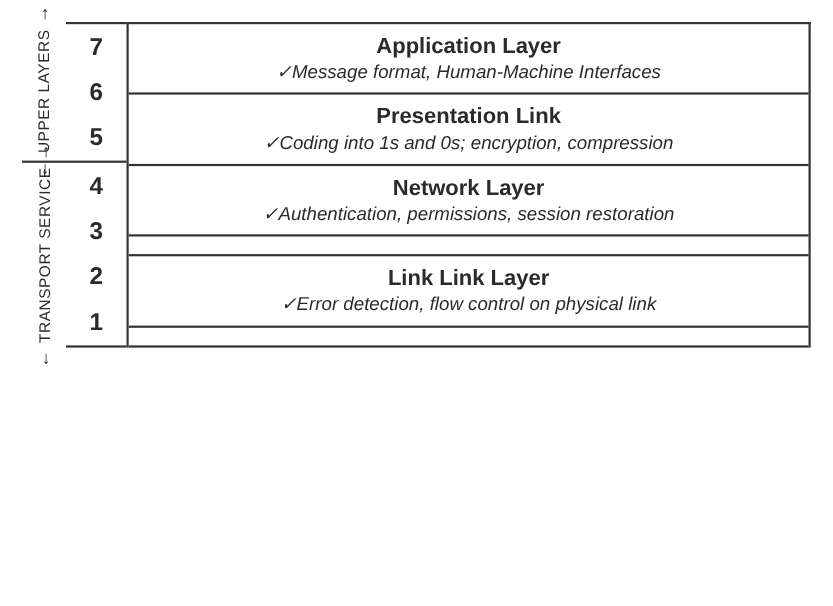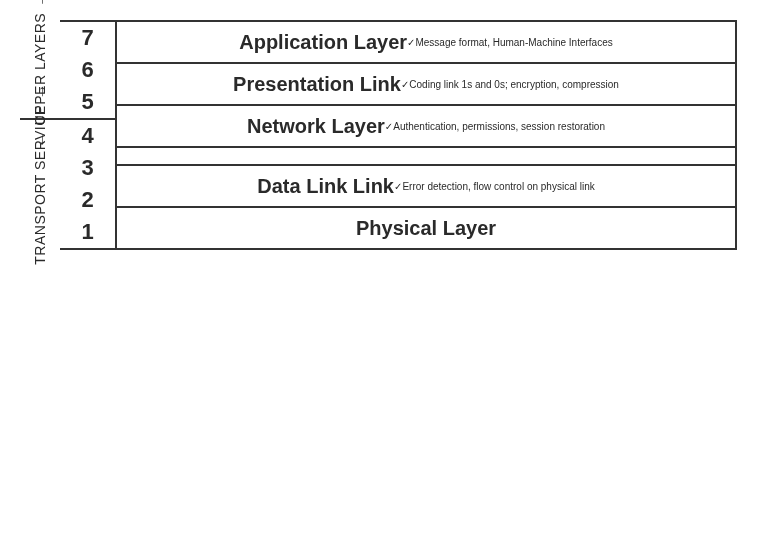--- a/index.html
+++ b/index.html
@@ -64,35 +64,36 @@
     flex: 1;
     display: flex;
     flex-direction: column;
     border: 2px solid #333;
     border-bottom: none;
   }
   .row {
     flex: 1;
     border-bottom: 2px solid #333;
     display: flex;
-    flex-direction: row;
+    flex-direction: column;
     align-items: center;
     justify-content: center;
     padding: 8px 22px;
     text-align: center;
   }
   .row-title {
     font-size: 20px;
     font-weight: 700;
     line-height: 1.2;
   }
   .row-desc {
-    font-size: 10px;
+    font-size: 17px;
     margin-top: 2px;
     line-height: 1.2;
+    font-style: italic;
   }
   .row-desc::before {
     content: "\2713 ";
   }
   .split-upper .num-cell:nth-child(3) { border-bottom: 2px solid #333; }
   .groups .group:nth-child(1) { border-bottom: 2px solid #333; }
 </style>
 </head>
 <body>
 
@@ -121,30 +122,29 @@
     <div class="num-cell">1</div>
   </div>
 
   <div class="rows">
     <div class="row">
       <div class="row-title">Application Layer</div>
       <div class="row-desc">Message format, Human-Machine Interfaces</div>
     </div>
     <div class="row">
       <div class="row-title">Presentation Link</div>
-      <div class="row-desc">Coding link 1s and 0s; encryption, compression</div>
+      <div class="row-desc">Coding into 1s and 0s; encryption, compression</div>
     </div>
     <div class="row">
       <div class="row-title">Network Layer</div>
       <div class="row-desc">Authentication, permissions, session restoration</div>
     </div>
     <div class="row">
     </div>
     <div class="row">
-      <div class="row-title">Data Link Link</div>
+      <div class="row-title">Link Link Layer</div>
       <div class="row-desc">Error detection, flow control on physical link</div>
     </div>
     <div class="row">
-      <div class="row-title">Physical Layer</div>
     </div>
   </div>
 
 </div>
 
 </body></html>

